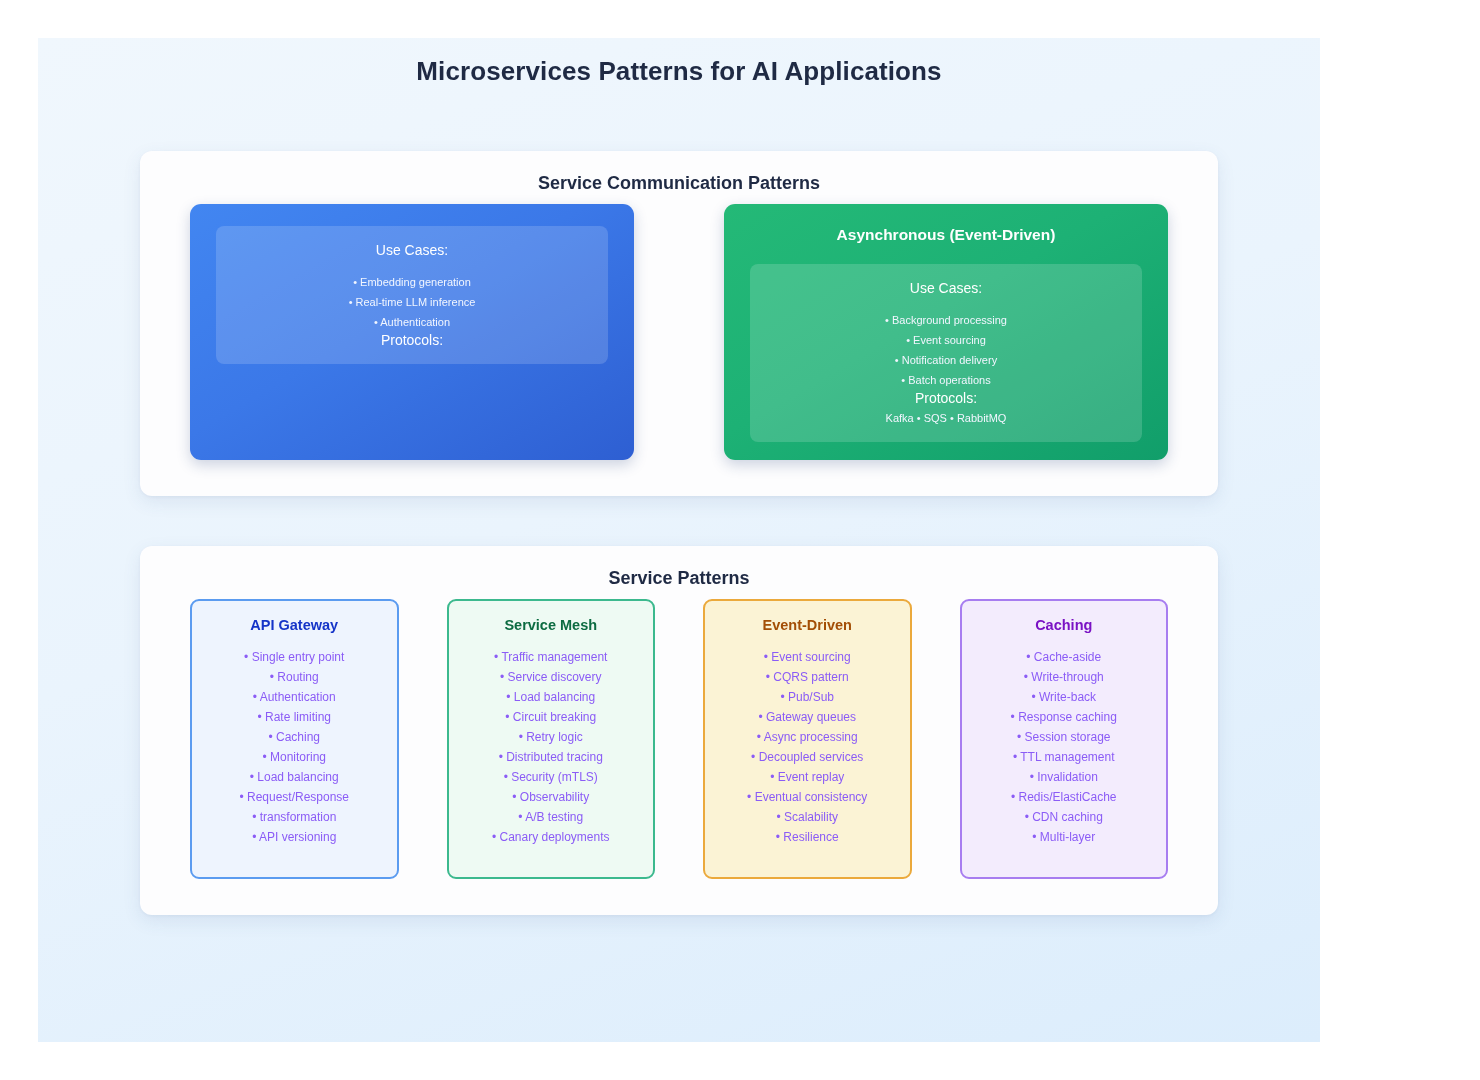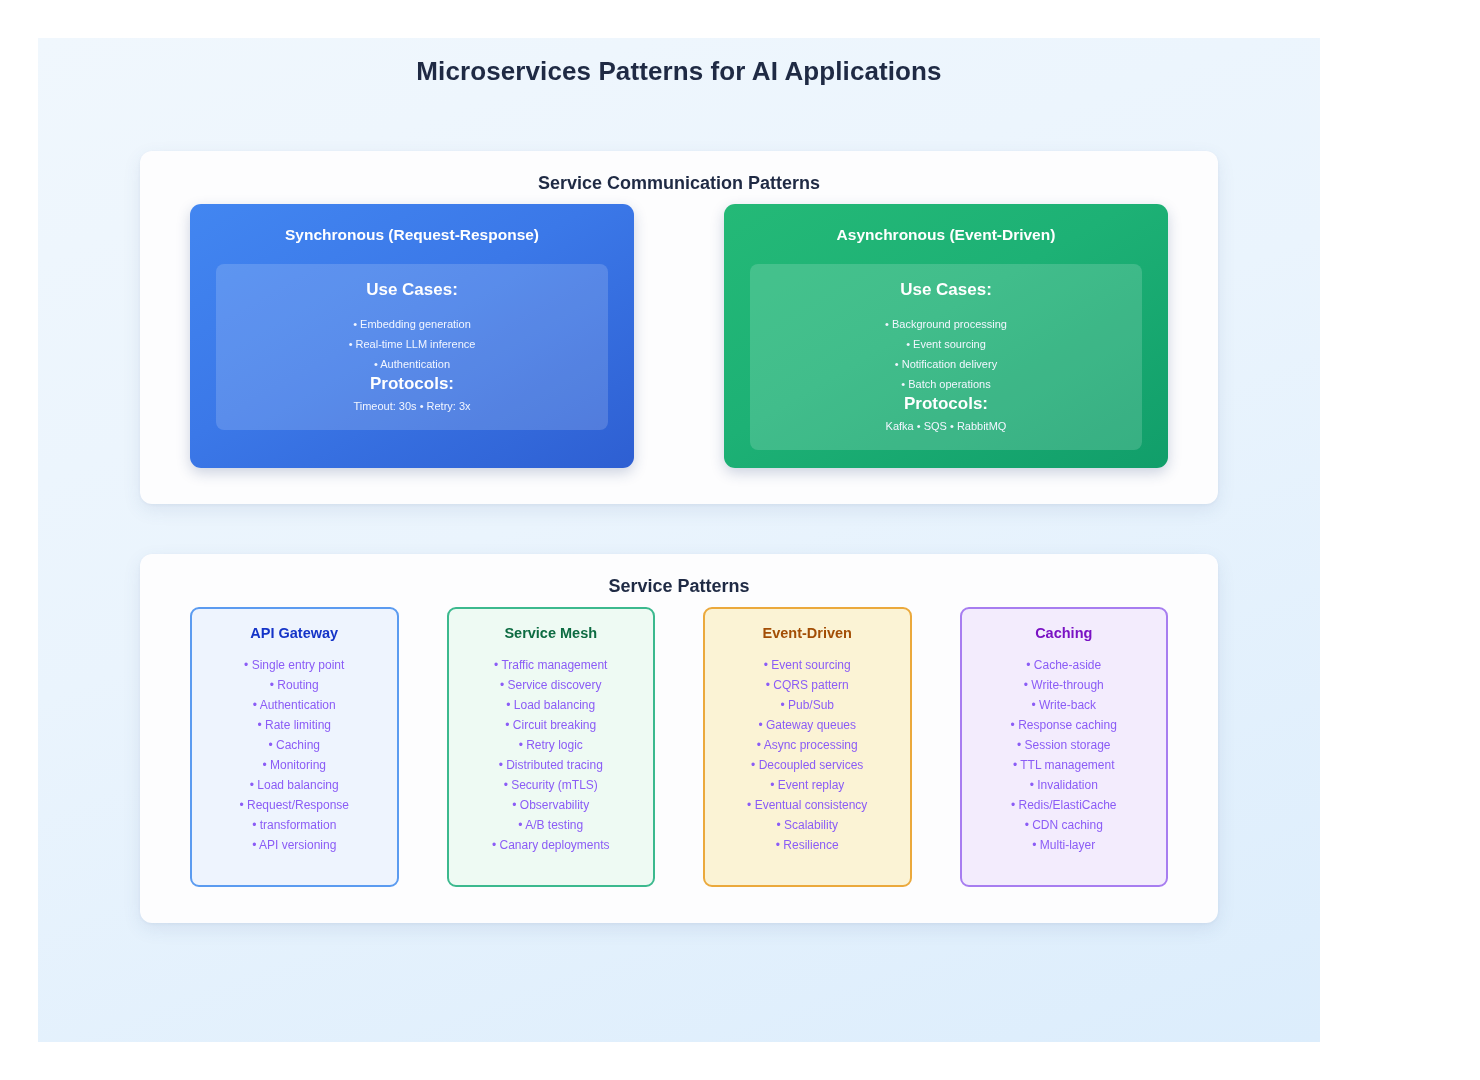--- a/index.html
+++ b/index.html
@@ -85,22 +85,22 @@
   }
 
   .comm-inner {
     background: rgba(255,255,255,0.16);
     border-radius: 8px;
     padding: 16px 10px 14px 10px;
     text-align: center;
   }
 
   .comm-heading {
-    font-size: 17px;
-    font-weight: bold;
+    font-size: 14px;
+    font-weight: normal;
     margin-bottom: 14px;
   }
   .comm-heading.protocols { margin-top: 0px; margin-bottom: 2px; }
 
   .comm-item {
     font-size: 11px;
     line-height: 20px;
     color: #f2f6ff;
   }
 
@@ -148,28 +148,26 @@
 <div id="page">
 
   <h1 class="page-title">Microservices Patterns for AI Applications</h1>
 
   <section class="section" id="section-comm">
     <h2 class="section-title">Service Communication Patterns</h2>
 
     <div class="comm-row">
 
       <div class="comm-card sync">
-        <div class="comm-card-title">Synchronous (Request-Response)</div>
         <div class="comm-inner">
           <div class="comm-heading">Use Cases:</div>
           <div class="comm-item">• Embedding generation</div>
           <div class="comm-item">• Real-time LLM inference</div>
           <div class="comm-item">• Authentication</div>
           <div class="comm-heading protocols">Protocols:</div>
-          <div class="comm-item">Timeout: 30s • Retry: 3x</div>
         </div>
       </div>
 
       <div class="comm-card async">
         <div class="comm-card-title">Asynchronous (Event-Driven)</div>
         <div class="comm-inner">
           <div class="comm-heading">Use Cases:</div>
           <div class="comm-item">• Background processing</div>
           <div class="comm-item">• Event sourcing</div>
           <div class="comm-item">• Notification delivery</div>

